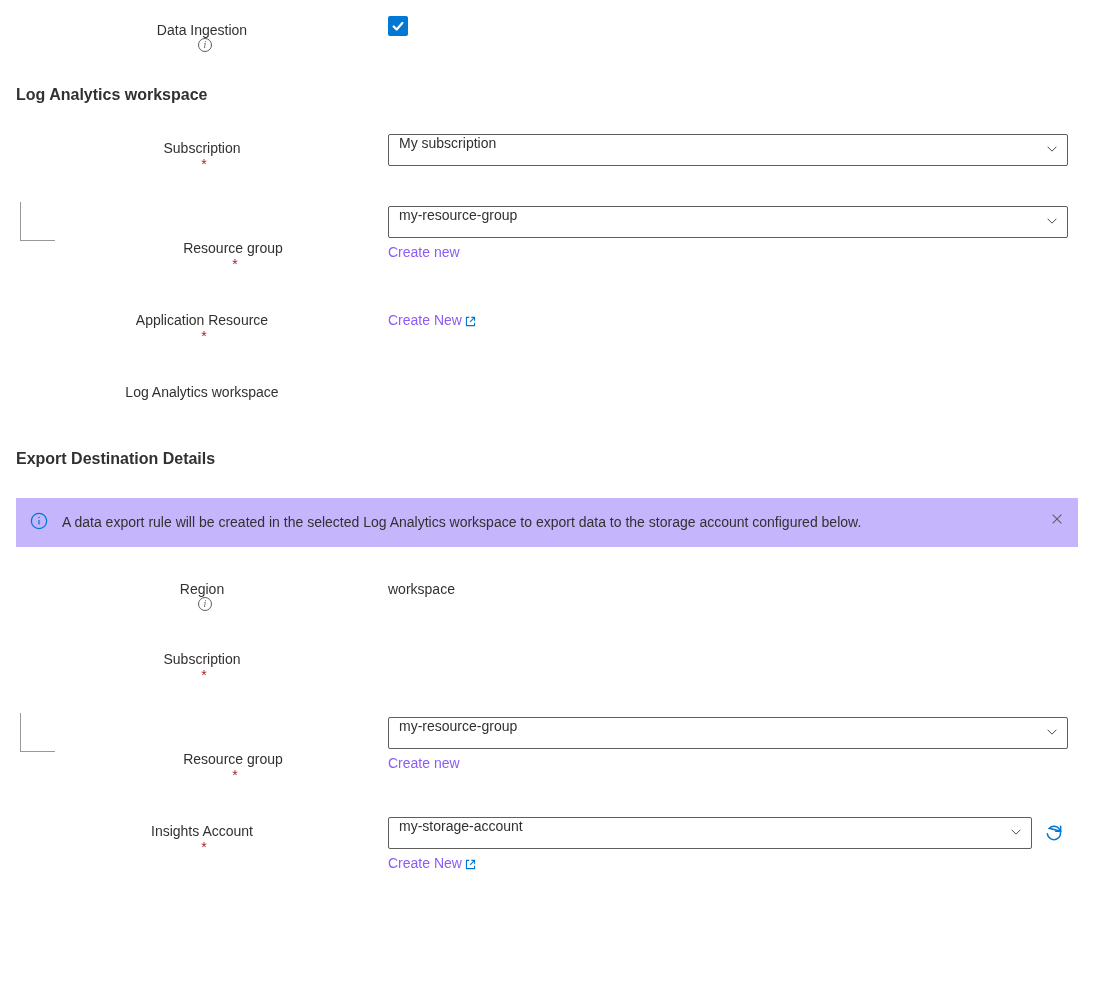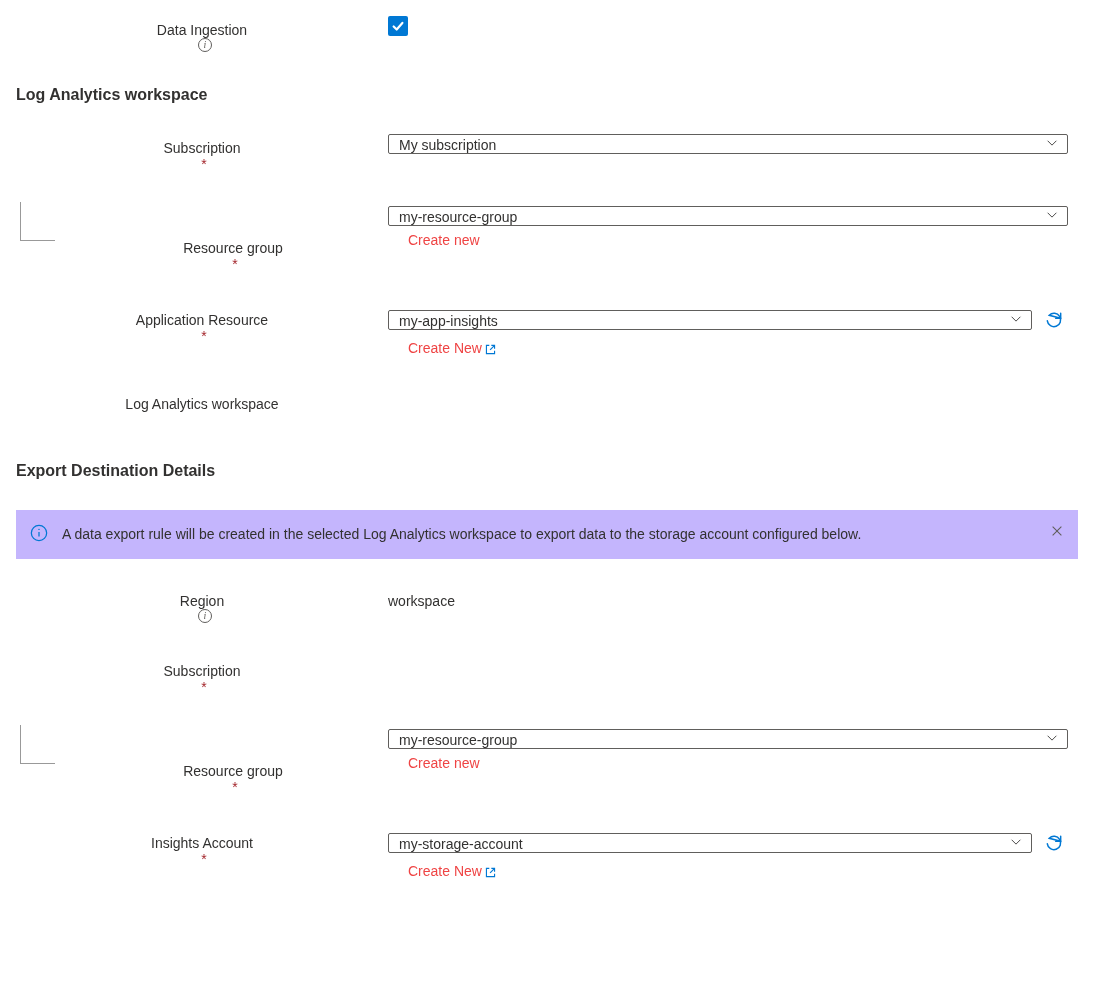--- a/index.html
+++ b/index.html
@@ -77,45 +77,44 @@
     background: #0078d4;
     border-radius: 2px;
     display: inline-flex;
     align-items: center;
     justify-content: center;
     cursor: pointer;
   }
   .checkbox svg { width: 14px; height: 14px; }
   .select-box {
     width: 100%;
-    height: 20px;
+    height: 32px;
     border: 1px solid #605e5c;
     border-radius: 2px;
     padding: 0 30px 0 10px;
     background: #fff;
     display: flex;
-    align-items: flex-end;
+    align-items: flex-start;
     position: relative;
     cursor: pointer;
     font-size: 14px;
   }
   .select-box .chevron {
     position: absolute;
     right: 8px;
     top: 50%;
     transform: translateY(-50%);
   }
   .chevron svg { width: 14px; height: 14px; }
   .link {
-    color: #ef4444;
+    color: #8b5cf6;
     cursor: pointer;
     display: inline-flex;
     align-items: center;
     gap: 2px;
-    margin-left: 20px;
   }
   .sublink-row { margin-top: 6px; }
   .refresh-btn {
     display: inline-flex;
     align-items: center;
     justify-content: center;
     width: 28px;
     height: 28px;
     cursor: pointer;
     color: #0078d4;
@@ -203,34 +202,20 @@
     </div>
   </div>
 </div>
 
 <div class="row gap-after">
   <div class="label-col">
     <span class="label-text">Application Resource</span>
     <span class="required">*</span>
   </div>
   <div class="field-col">
-    <div class="field-line">
-      <div class="select-box" style="flex:1">
-        <span>my-app-insights</span>
-        <span class="chevron"><svg viewBox="0 0 16 16" fill="none" stroke="#323130" stroke-width="1">
-              <polyline points="3,6 8,11 13,6"></polyline>
-            </svg></span>
-      </div>
-      <span class="refresh-btn">
-        <svg viewBox="0 0 24 24" fill="none" stroke="currentColor" stroke-width="1.8" stroke-linecap="round">
-            <path d="M20 4 L20 10 L14 10"></path>
-            <path d="M4 13a8 8 0 1 0 2.3-6.7L20 10"></path>
-          </svg>
-      </span>
-    </div>
     <div class="sublink-row">
       <span class="link">
         <span>Create New</span>
         <span class="ext-link-icon"><svg viewBox="0 0 16 16" fill="none" stroke="#0078d4" stroke-width="1.4">
               <path d="M6.5 3H3v10h10V9.5"></path>
               <path d="M9 3h4v4"></path>
               <path d="M13 3 L7.5 8.5"></path>
             </svg></span>
       </span>
     </div>

